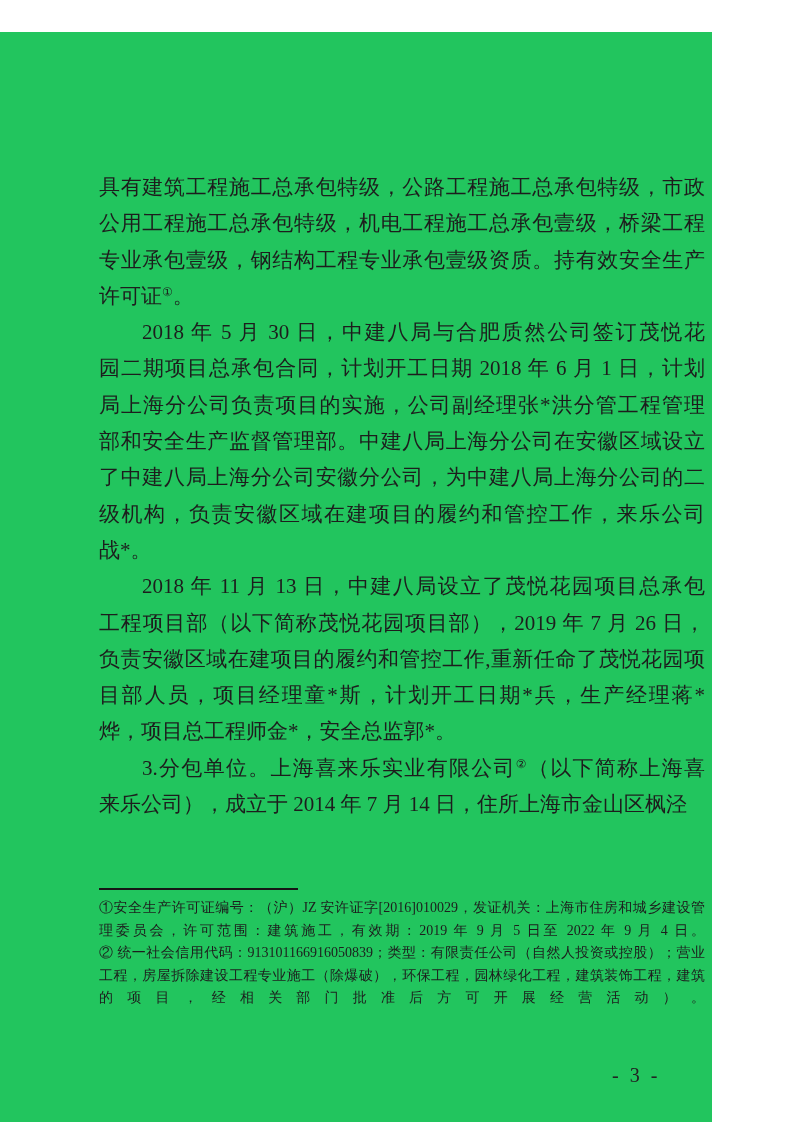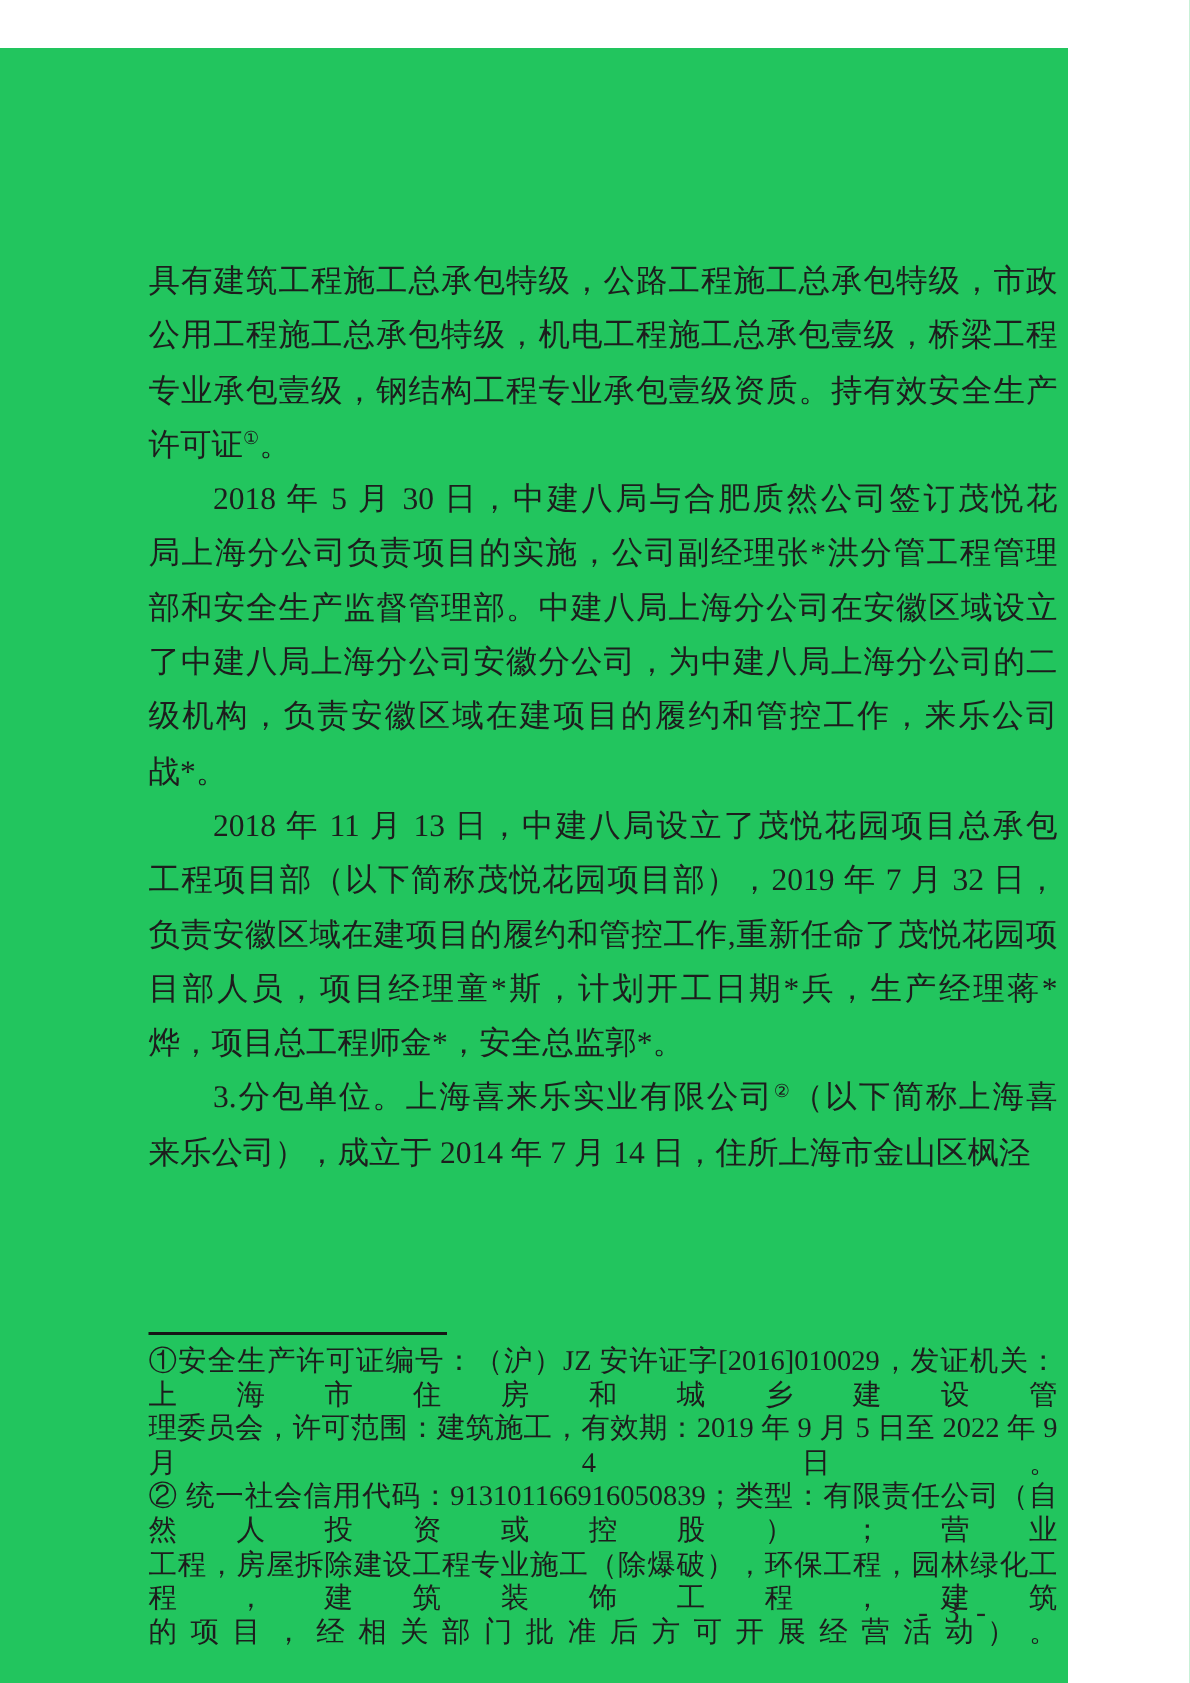--- a/index.html
+++ b/index.html
@@ -38,21 +38,21 @@
     left: 99px;
     top: 856px;
     width: 606px;
   }
   .fn-divider {
     width: 199px;
     height: 2px;
     background: #161616;
     margin-bottom: 7px;
   }
-  .footnote { font-size: 19px; }
+  .footnote { font-size: 14px; }
   .footnote .line {
     line-height: 22.6px;
     text-align: justify;
     text-align-last: justify;
   }
   .page-number {
     position: absolute;
     top: 1032px;
     left: 612px;
     font-size: 20px;
@@ -68,29 +68,30 @@
 
   <div class="body-text">
     <div class="para">
         <div class="line">具有建筑工程施工总承包特级，公路工程施工总承包特级，市政</div>
         <div class="line">公用工程施工总承包特级，机电工程施工总承包壹级，桥梁工程</div>
         <div class="line">专业承包壹级，钢结构工程专业承包壹级资质。持有效安全生产</div>
         <div class="line line-last">许可证<sup class="fnref">①</sup>。</div>
       </div>
     <div class="para">
         <div class="line line-indent">2018 年 5 月 30 日，中建八局与合肥质然公司签订茂悦花</div>
+        <div class="line">园二期项目总承包合同，计划开工日期 2018 年 6 月 1 日，计划</div>
         <div class="line">局上海分公司负责项目的实施，公司副经理张*洪分管工程管理</div>
         <div class="line">部和安全生产监督管理部。中建八局上海分公司在安徽区域设立</div>
         <div class="line">了中建八局上海分公司安徽分公司，为中建八局上海分公司的二</div>
         <div class="line">级机构，负责安徽区域在建项目的履约和管控工作，来乐公司</div>
         <div class="line line-last">战*。</div>
       </div>
     <div class="para">
         <div class="line line-indent">2018 年 11 月 13 日，中建八局设立了茂悦花园项目总承包</div>
-        <div class="line">工程项目部（以下简称茂悦花园项目部），2019 年 7 月 32 日，</div>
+        <div class="line">工程项目部（以下简称茂悦花园项目部），2019 年 7 月 26 日，</div>
         <div class="line">负责安徽区域在建项目的履约和管控工作,重新任命了茂悦花园项</div>
         <div class="line">目部人员，项目经理童*斯，计划开工日期*兵，生产经理蒋*</div>
         <div class="line line-last">烨，项目总工程师金*，安全总监郭*。</div>
       </div>
     <div class="para">
         <div class="line line-indent">3.分包单位。上海喜来乐实业有限公司<sup class="fnref">②</sup>（以下简称上海喜</div>
         <div class="line line-last">来乐公司），成立于 2014 年 7 月 14 日，住所上海市金山区枫泾</div>
       </div>
   </div>
 

